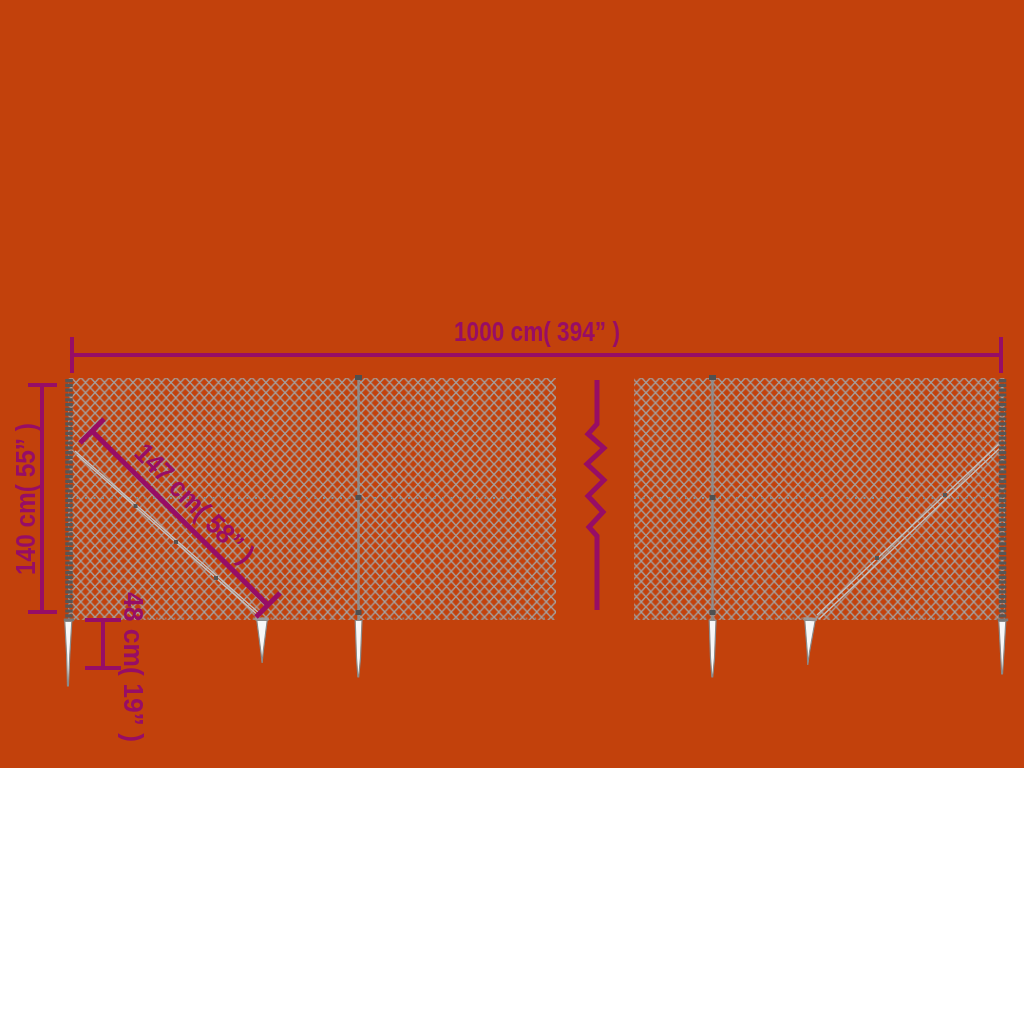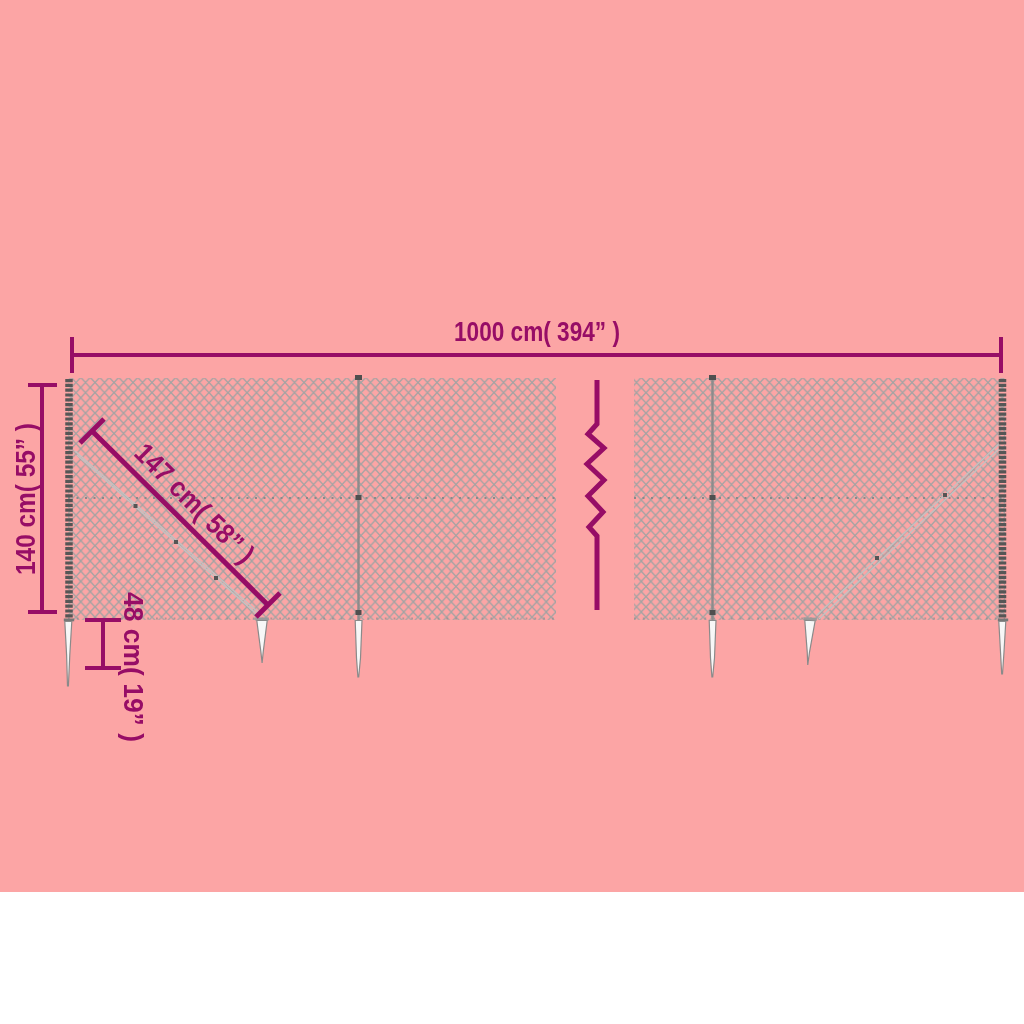--- a/index.html
+++ b/index.html
@@ -1,16 +1,16 @@
 <!DOCTYPE html>
 <html><head>
 <meta charset="utf-8">
 <style>
   html,body{margin:0;padding:0;background:#ffffff;}
-  .stage{position:relative;width:1024px;height:892px;background:#fca5a5;overflow:hidden;
+  .stage{position:relative;width:1024px;height:768px;background:#c2410c;overflow:hidden;
          font-family:"Liberation Sans", sans-serif;}
   svg text{font-family:"Liberation Sans", sans-serif;font-weight:bold;}
   .dim-line{stroke:#970d66;fill:none;}
   .dim-text{fill:#970d66;}
 </style>
 </head>
 <body>
 
 <div class="stage">
 <svg width="1024" height="1024" viewBox="0 0 1024 1024">

